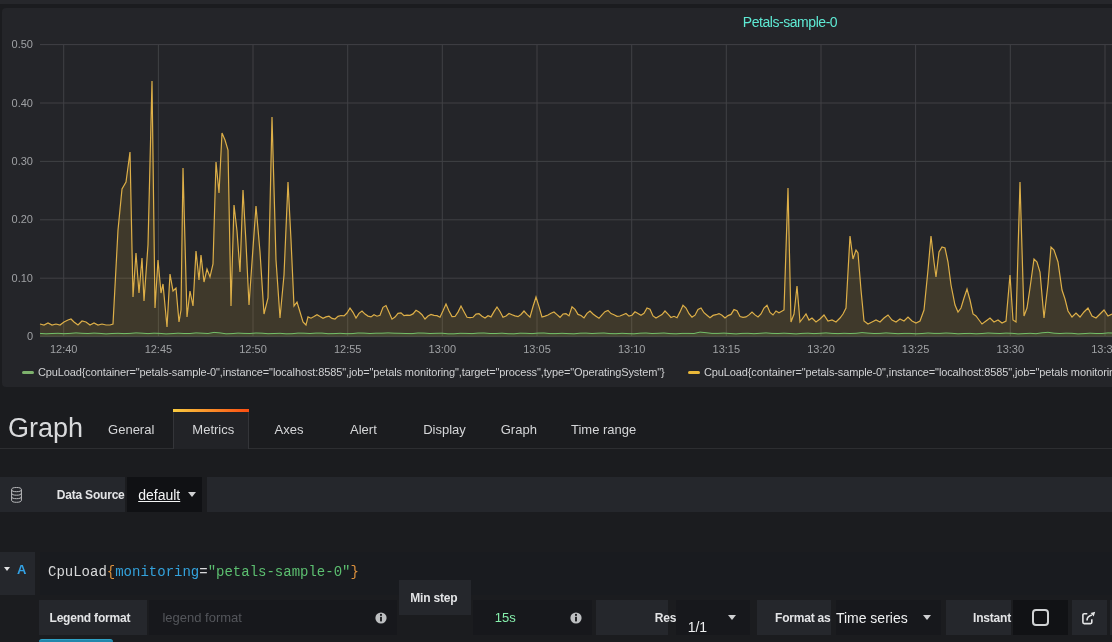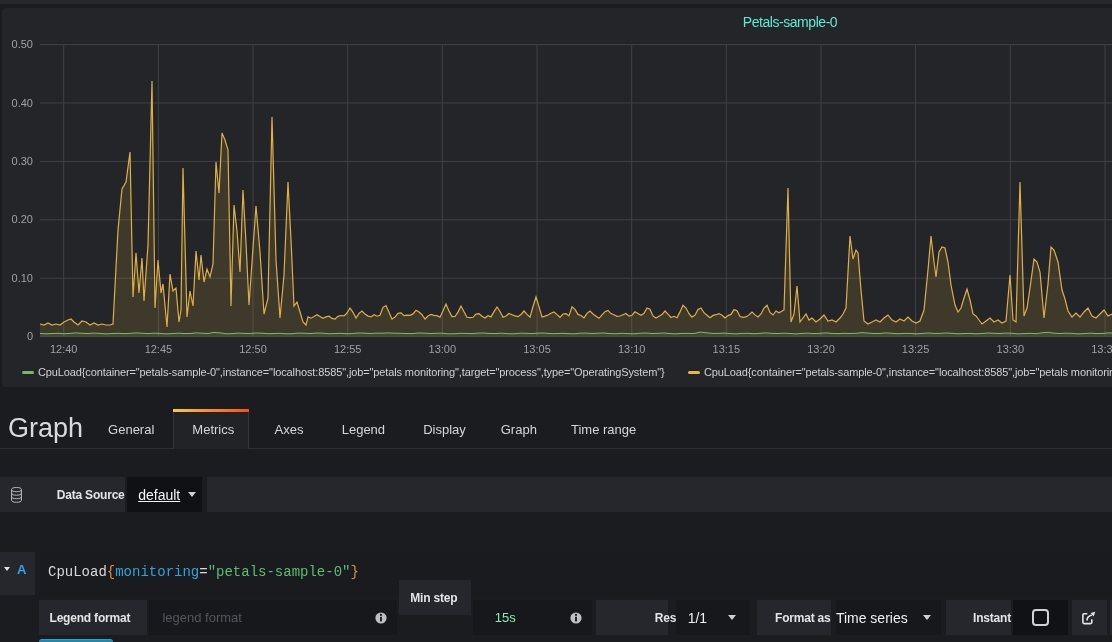--- a/index.html
+++ b/index.html
@@ -77,21 +77,21 @@
 <div class="legend" style="left:22px;"><span class="sw" style="background:#7eb26d"></span>CpuLoad{container="petals-sample-0",instance="localhost:8585",job="petals monitoring",target="process",type="OperatingSystem"}</div>
 <div class="legend" style="left:688px;"><span class="sw" style="background:#eab839"></span>CpuLoad{container="petals-sample-0",instance="localhost:8585",job="petals monitoring",target="process",type="OperatingSystem"}</div>
 
 <div class="tabbar"></div>
 <div class="activetab"></div>
 <div class="graphh">Graph</div>
 <div style="position:absolute;top:409px;left:4px;width:932px;height:40px;">
     <div class="tab" style="left:127.2px">General</div>
     <div class="tab" style="left:209.3px">Metrics</div>
     <div class="tab" style="left:285.0px">Axes</div>
-    <div class="tab" style="left:359.4px">Legend</div>
+    <div class="tab" style="left:359.4px">Alert</div>
     <div class="tab" style="left:440.5px">Display</div>
     <div class="tab" style="left:514.8px">Graph</div>
     <div class="tab" style="left:599.6px">Time range</div>
   </div>
 
 <div class="cell" style="left:0;top:477px;width:37px;padding-left:11px;">
 <svg width="11" height="16" viewBox="0 0 11 16" fill="none" stroke="#b9babc" stroke-width="1">
 <ellipse cx="5.5" cy="2.6" rx="4.9" ry="2.1"></ellipse>
 <path d="M0.6,2.6 v10.6 a4.9,2.1 0 0 0 9.8,0 v-10.6"></path>
 <path d="M0.6,6.1 a4.9,2.1 0 0 0 9.8,0"></path>
@@ -132,21 +132,21 @@
     <span class="ph" style="margin-left:22px;color:#86efac;">15s</span>
 <svg class="info" style="position:absolute;right:10px;top:11.5px;" width="12" height="12" viewBox="0 0 12 12">
       <circle cx="6" cy="6" r="5.6" fill="#bdbfc1"></circle>
       <rect x="5.1" y="4.8" width="1.8" height="4.6" fill="#131418"></rect>
       <circle cx="6" cy="2.9" r="1.05" fill="#131418"></circle>
     </svg>
   </div>
 <div class="cell" style="left:595.8px;top:600px;width:72.7px;">
     <span class="lab" style="margin-left:12px;padding-left:47px;">Resolution</span>
   </div>
-<div class="cell sel" style="left:675.7px;top:600px;width:74.1px;background:#17181c;">
+<div class="cell sel" style="left:675.7px;top:600px;width:74.1px;background:#17181c;align-items:flex-end;">
 <span style="font-size:14px;color:#eff0f1;margin-left:12px;">1/1</span>
 <div class="caret" style="position:absolute;right:14px;top:15px;"></div>
   </div>
 <div class="cell" style="left:757px;top:600px;width:74.2px;">
     <span class="lab" style="margin-left:18px;">Format as</span>
   </div>
 <div class="cell sel" style="left:835.9px;top:600px;width:105.3px;background:#17181c;">
 <span style="font-size:14px;color:#eff0f1;">Time series</span>
 <div class="caret" style="position:absolute;right:10px;top:15px;"></div>
   </div>

